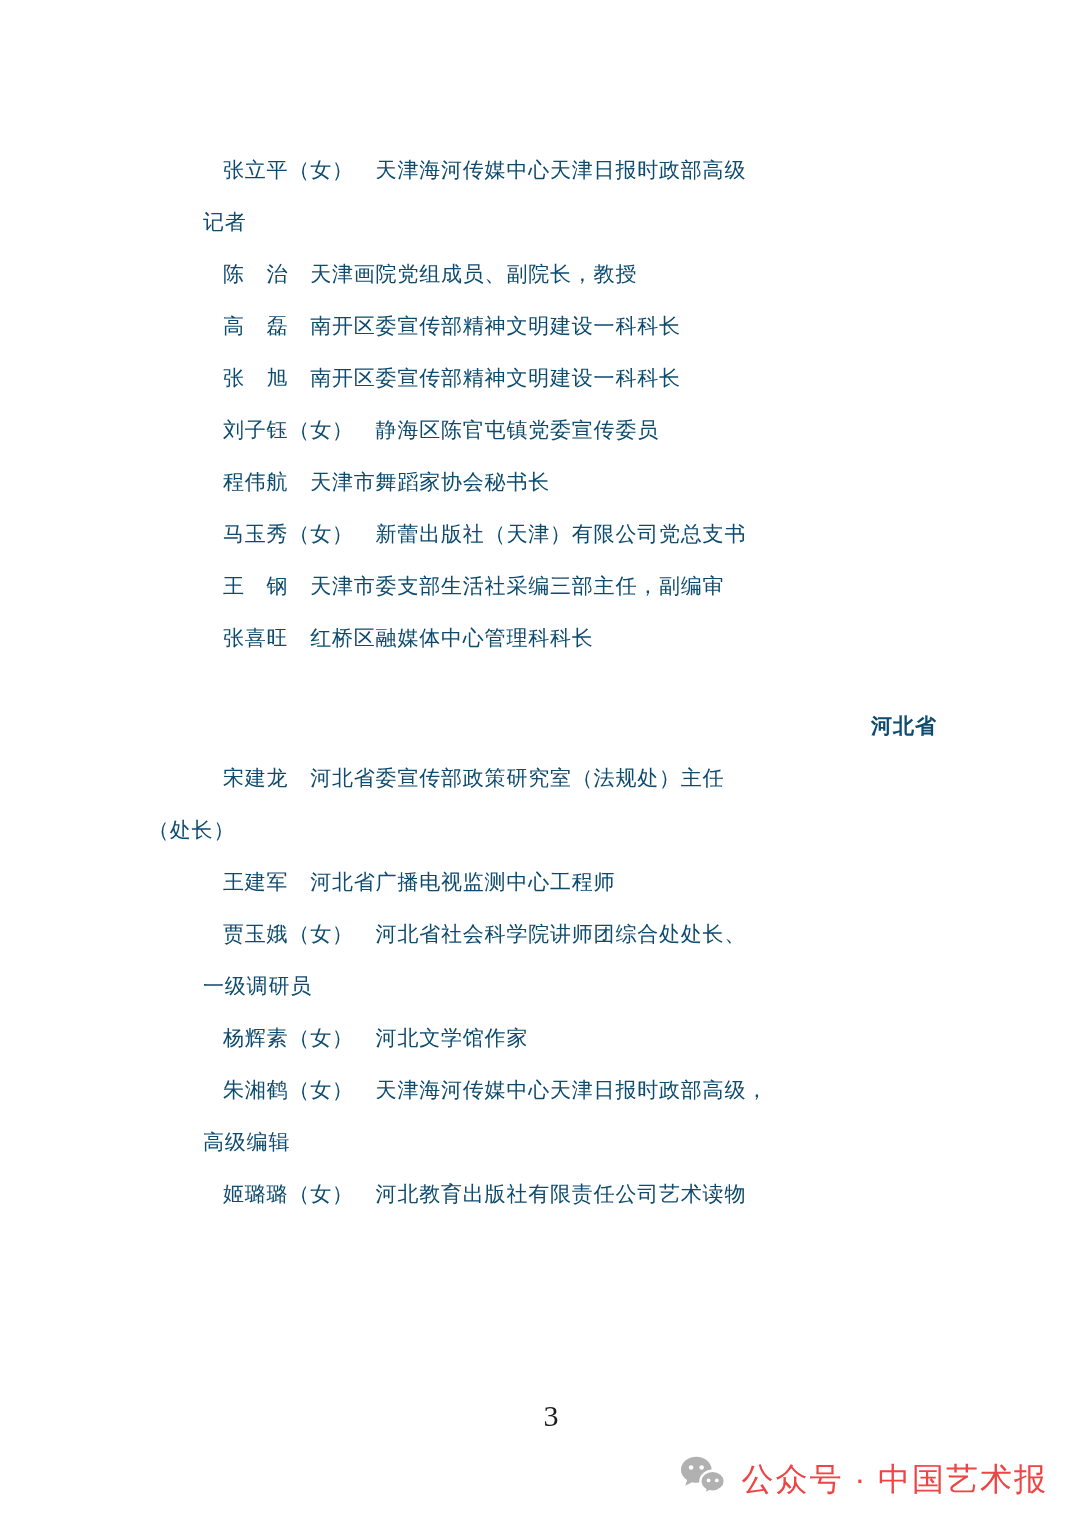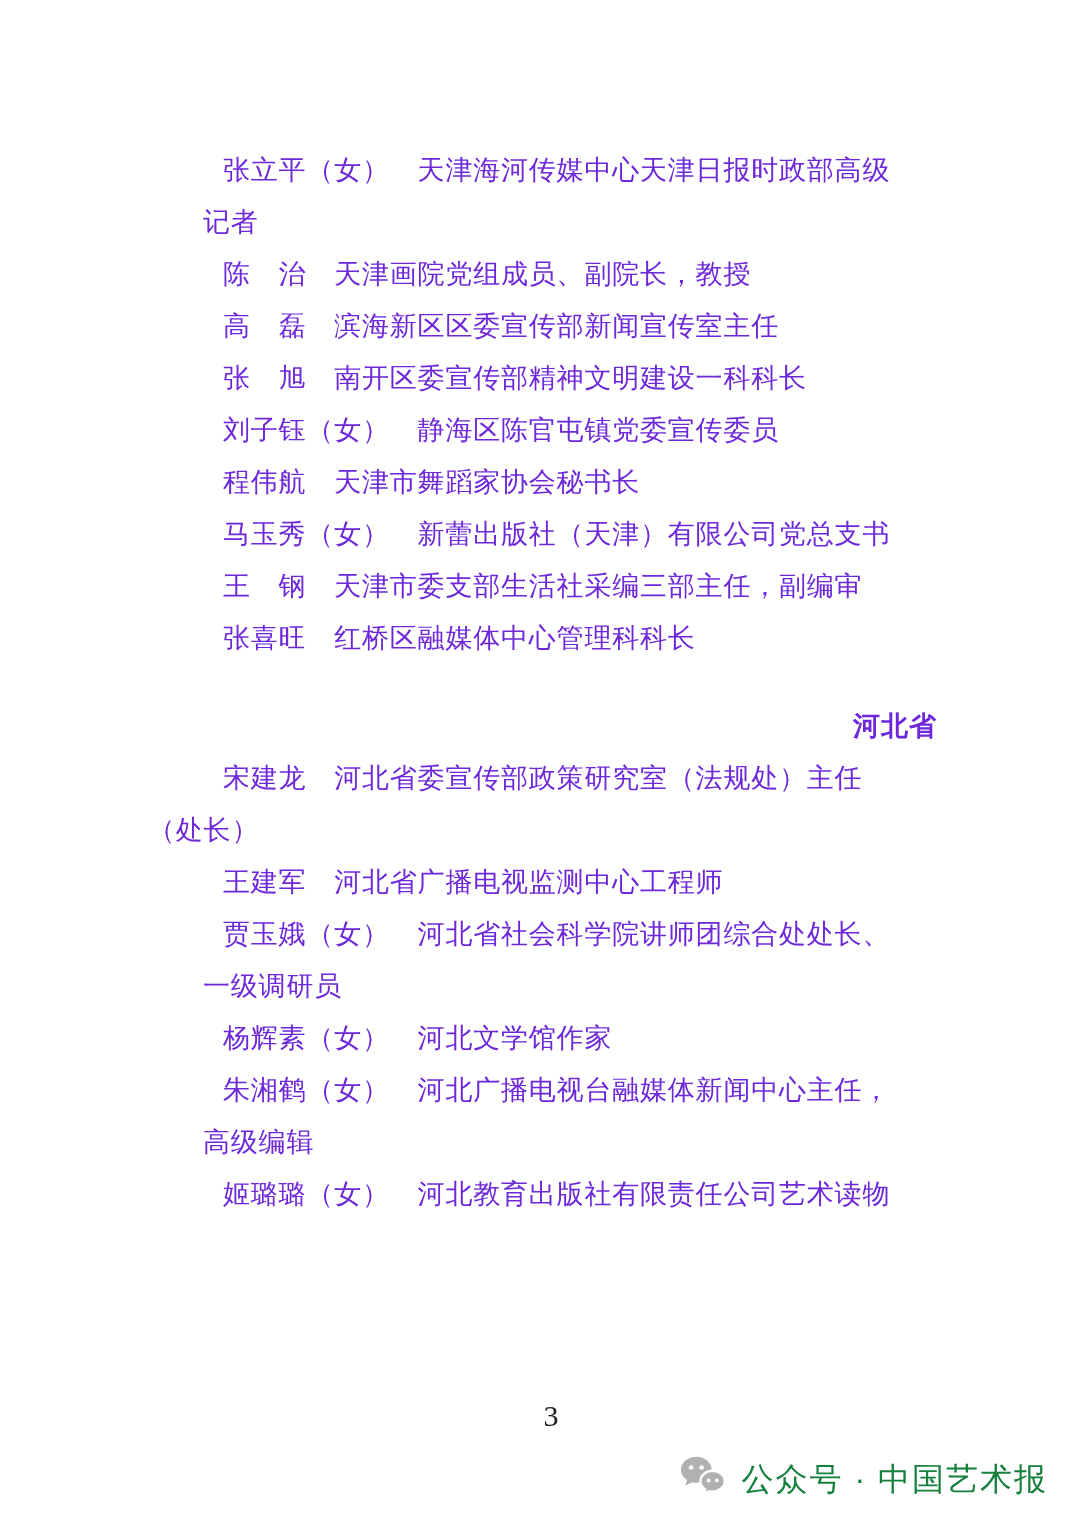--- a/index.html
+++ b/index.html
@@ -8,24 +8,24 @@
     width:1080px;height:1526px;
     margin:0 auto;
     background:#ffffff;
     overflow:hidden;
     font-family:"Liberation Sans",sans-serif;
   }
   .doc{
     position:absolute;
     left:163px;top:144px;
     width:774px;
-    font-size:27px;
+    font-size:21px;
     line-height:52px;
     letter-spacing:0.8px;
-    color:#6d28d9;
+    color:#0c4a6e;
   }
   .ln{white-space:nowrap;height:52px;}
   .entry{padding-left:60px;}
   .wrap{padding-left:0;margin-left:40px;}
   .outdent{margin-left:-15px;}
   .section{
     text-align:right;
     font-weight:700;
     margin-top:36px;
     letter-spacing:1px;
@@ -41,51 +41,51 @@
     line-height:40px;
     color:#1d1d1d;
   }
   .watermark{
     position:absolute;
     top:1458px;right:32px;
     height:44px;
     display:flex;
     align-items:center;
     gap:16px;
-    color:#15803d;
+    color:#ef4444;
     font-size:32px;
     letter-spacing:2px;
     white-space:nowrap;
   }
   .watermark .wicon{display:block;}
 </style>
 </head>
 <body>
 
 <div class="page">
 
   <div class="doc" id="doc">
       <div class="ln entry">张立平（女）　天津海河传媒中心天津日报时政部高级</div>
       <div class="ln wrap">记者</div>
       <div class="ln entry">陈　治　天津画院党组成员、副院长，教授</div>
-      <div class="ln entry">高　磊　滨海新区区委宣传部新闻宣传室主任</div>
+      <div class="ln entry">高　磊　南开区委宣传部精神文明建设一科科长</div>
       <div class="ln entry">张　旭　南开区委宣传部精神文明建设一科科长</div>
       <div class="ln entry">刘子钰（女）　静海区陈官屯镇党委宣传委员</div>
       <div class="ln entry">程伟航　天津市舞蹈家协会秘书长</div>
       <div class="ln entry">马玉秀（女）　新蕾出版社（天津）有限公司党总支书</div>
       <div class="ln entry">王　钢　天津市委支部生活社采编三部主任，副编审</div>
       <div class="ln entry">张喜旺　红桥区融媒体中心管理科科长</div>
       <div class="ln section">河北省</div>
       <div class="ln entry">宋建龙　河北省委宣传部政策研究室（法规处）主任</div>
       <div class="ln wrap outdent">（处长）</div>
       <div class="ln entry">王建军　河北省广播电视监测中心工程师</div>
       <div class="ln entry">贾玉娥（女）　河北省社会科学院讲师团综合处处长、</div>
       <div class="ln wrap">一级调研员</div>
       <div class="ln entry">杨辉素（女）　河北文学馆作家</div>
-      <div class="ln entry">朱湘鹤（女）　河北广播电视台融媒体新闻中心主任，</div>
+      <div class="ln entry">朱湘鹤（女）　天津海河传媒中心天津日报时政部高级，</div>
       <div class="ln wrap">高级编辑</div>
       <div class="ln entry">姬璐璐（女）　河北教育出版社有限责任公司艺术读物</div>
     </div>
 
   <div class="page-number">3</div>
 
   <div class="watermark">
     <span class="wicon">
       <svg width="46" height="42" viewBox="0 0 48 42" xmlns="http://www.w3.org/2000/svg">
         <path fill="#b1b1b1" d="M17,1 C8.2,1 1,7 1,14.5 C1,18.9 3.5,22.8 7.5,25.2 L5.4,31.2 L12.6,27.4 C14,27.8 15.5,28 17,28 C25.8,28 33,22 33,14.5 C33,7 25.8,1 17,1 Z"></path>

